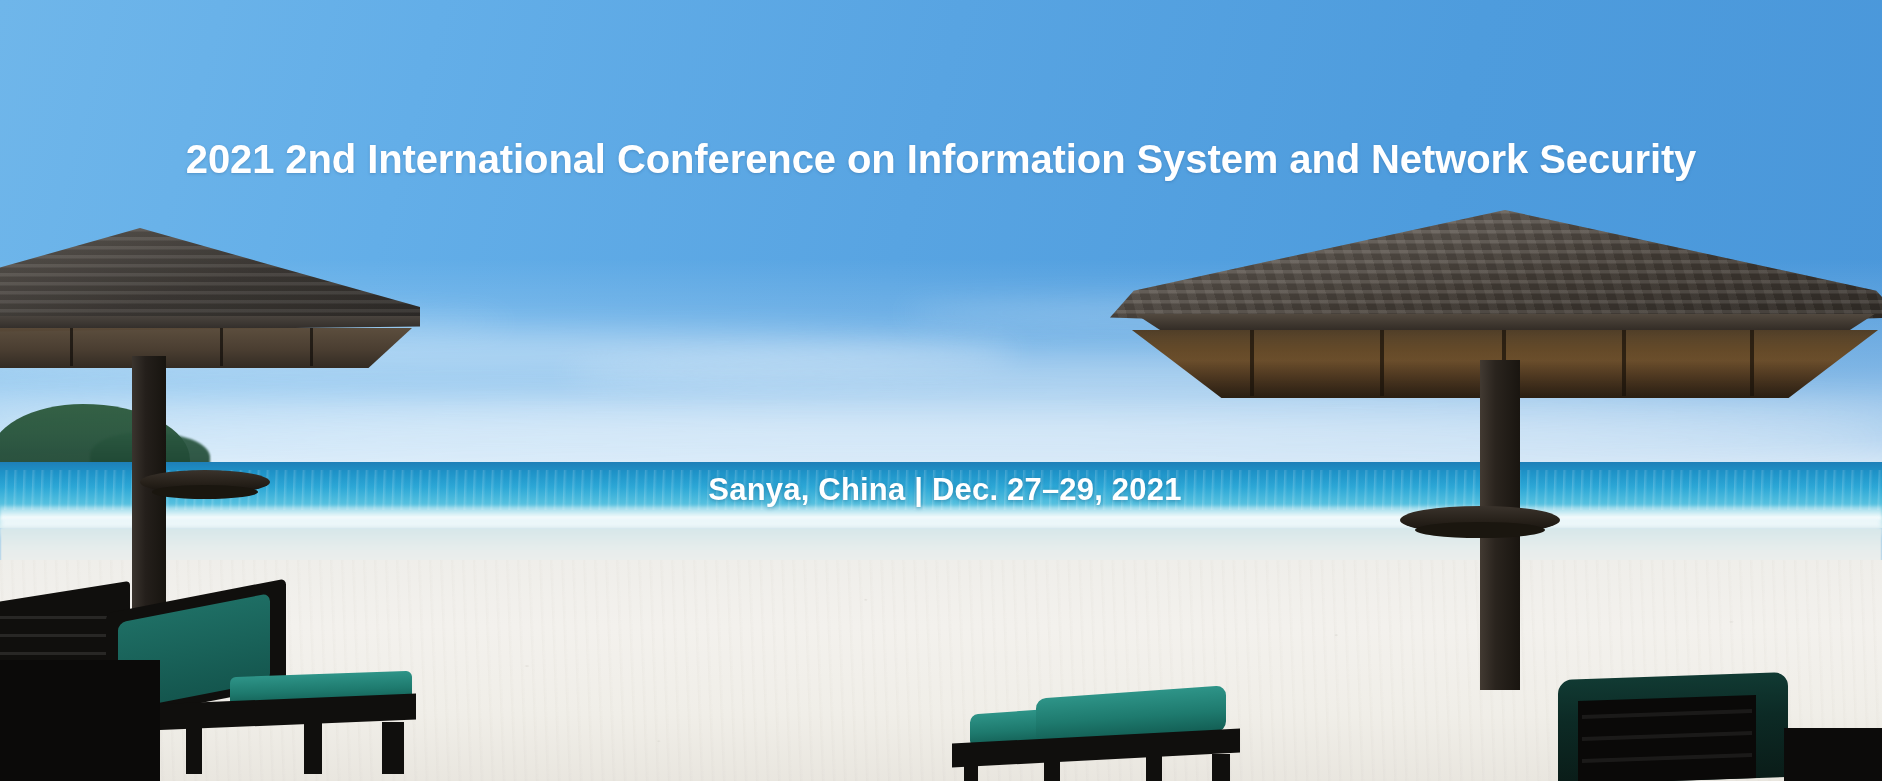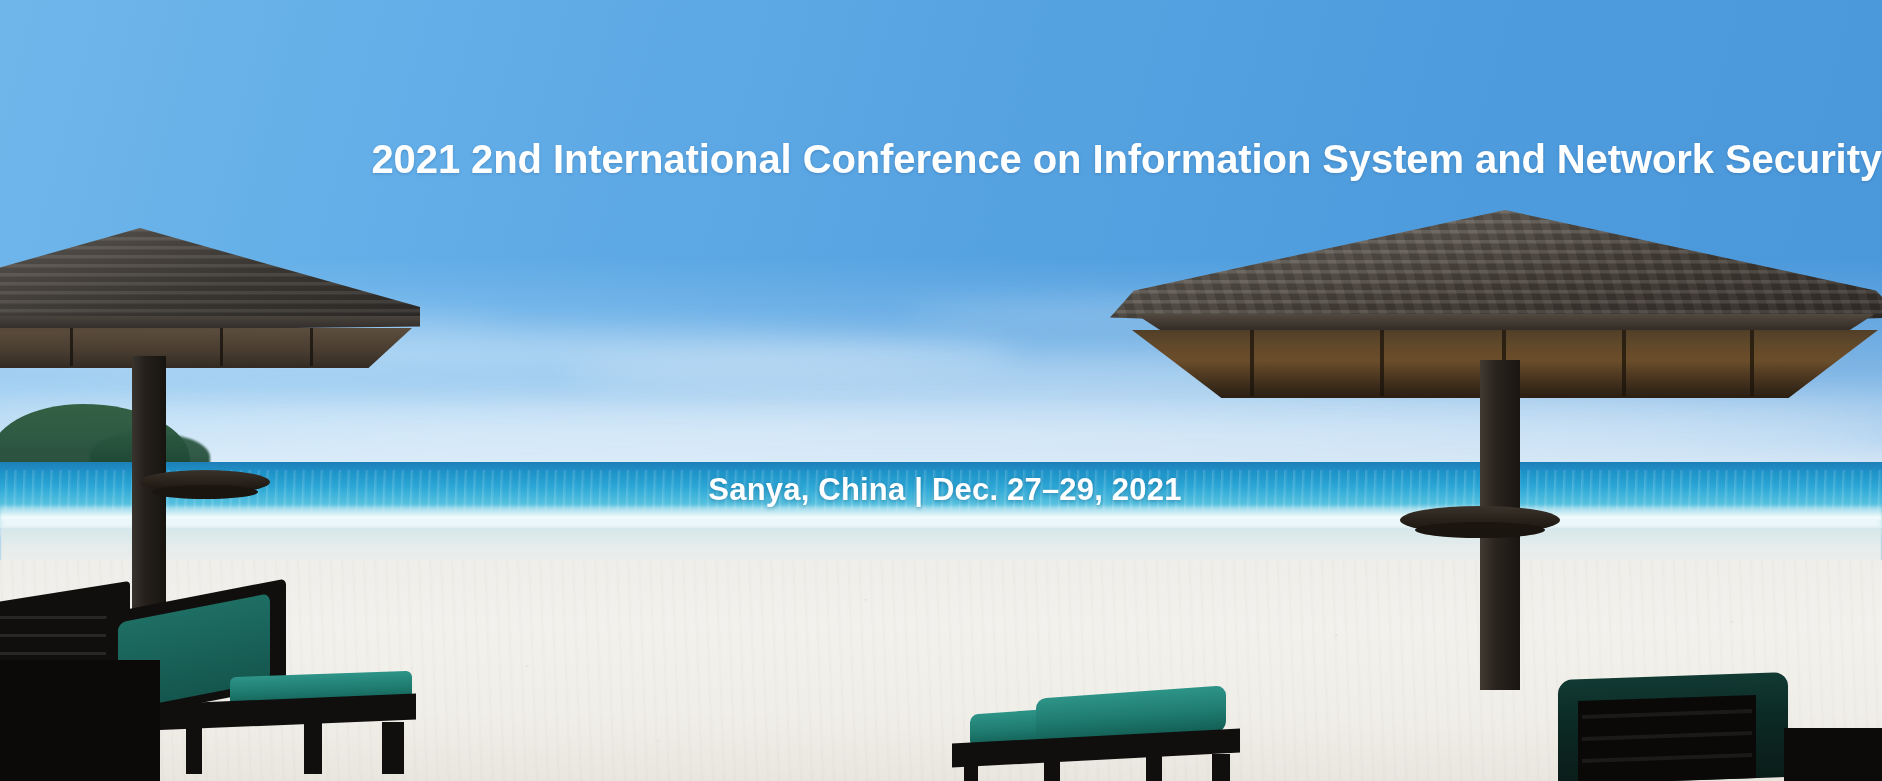--- a/index.html
+++ b/index.html
@@ -296,21 +296,21 @@
     background:#0C0B0A;
   }
 
   
   .overlay {
     position:absolute; left:0; top:0; width:1882px; height:781px;
     pointer-events:none;
   }
   #title-block {
     position:absolute; left:0; top:131px; width:1882px;
-    text-align:right;
+    text-align:center;
     pointer-events:auto;
   }
   .title-line {
     display:block;
     color:#FFFFFF;
     font-size:40px;
     font-weight:bold;
     line-height:56px;
     letter-spacing:-0.1px;
     text-shadow:0 1px 3px rgba(40,90,140,.35);

